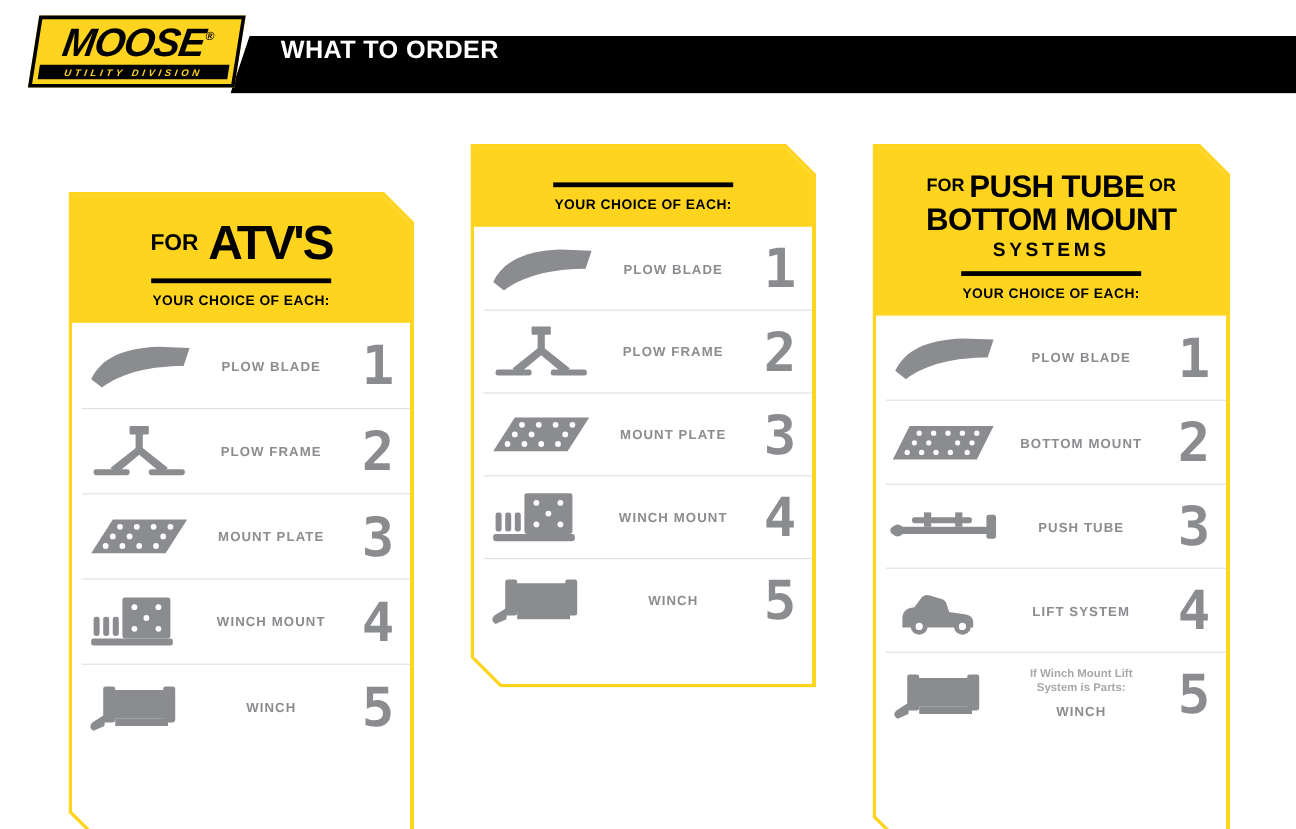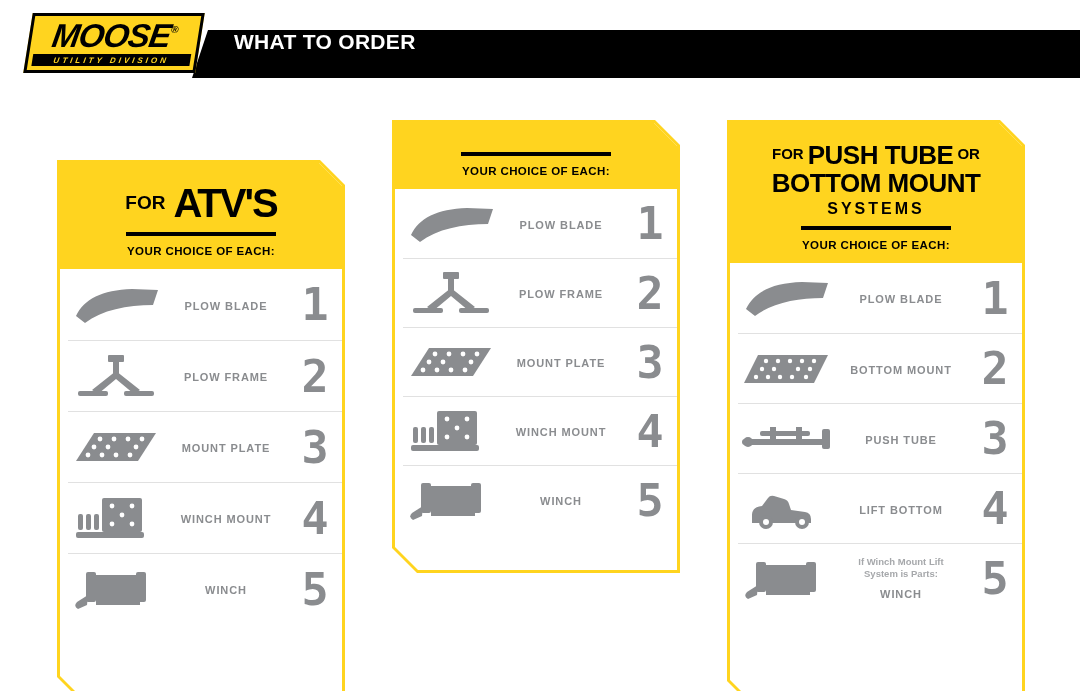--- a/index.html
+++ b/index.html
@@ -461,21 +461,21 @@
               <svg width="88" height="44" viewBox="0 0 88 44">
                 <g fill="currentColor">
                   <path d="M10 28 q0 -8 10 -9 l6 -8 q2 -3 6 -2 l10 3 q4 1 5 5 l2 6 l14 2 q6 1 6 7 l0 4 l-59 0 Z"></path>
                   <circle cx="24" cy="35" r="7"></circle>
                   <circle cx="60" cy="35" r="7"></circle>
                 </g>
                 <circle cx="24" cy="35" r="3" fill="#fff"></circle>
                 <circle cx="60" cy="35" r="3" fill="#fff"></circle>
               </svg>
             </span>
-            <span class="label-wrap"><span class="label">LIFT BOTTOM</span></span>
+            <span class="label-wrap"><span class="label">LIFT SYSTEM</span></span>
             <span class="num">4</span>
           </li>
           <li class="row">
             <span class="icon">
               <svg width="88" height="44" viewBox="0 0 88 44">
                 <g fill="currentColor">
                   <rect x="20" y="8" width="50" height="24" rx="4"></rect>
                   <rect x="14" y="5" width="10" height="30" rx="2"></rect>
                   <rect x="64" y="5" width="10" height="30" rx="2"></rect>
                   <rect x="24" y="32" width="44" height="6"></rect>

